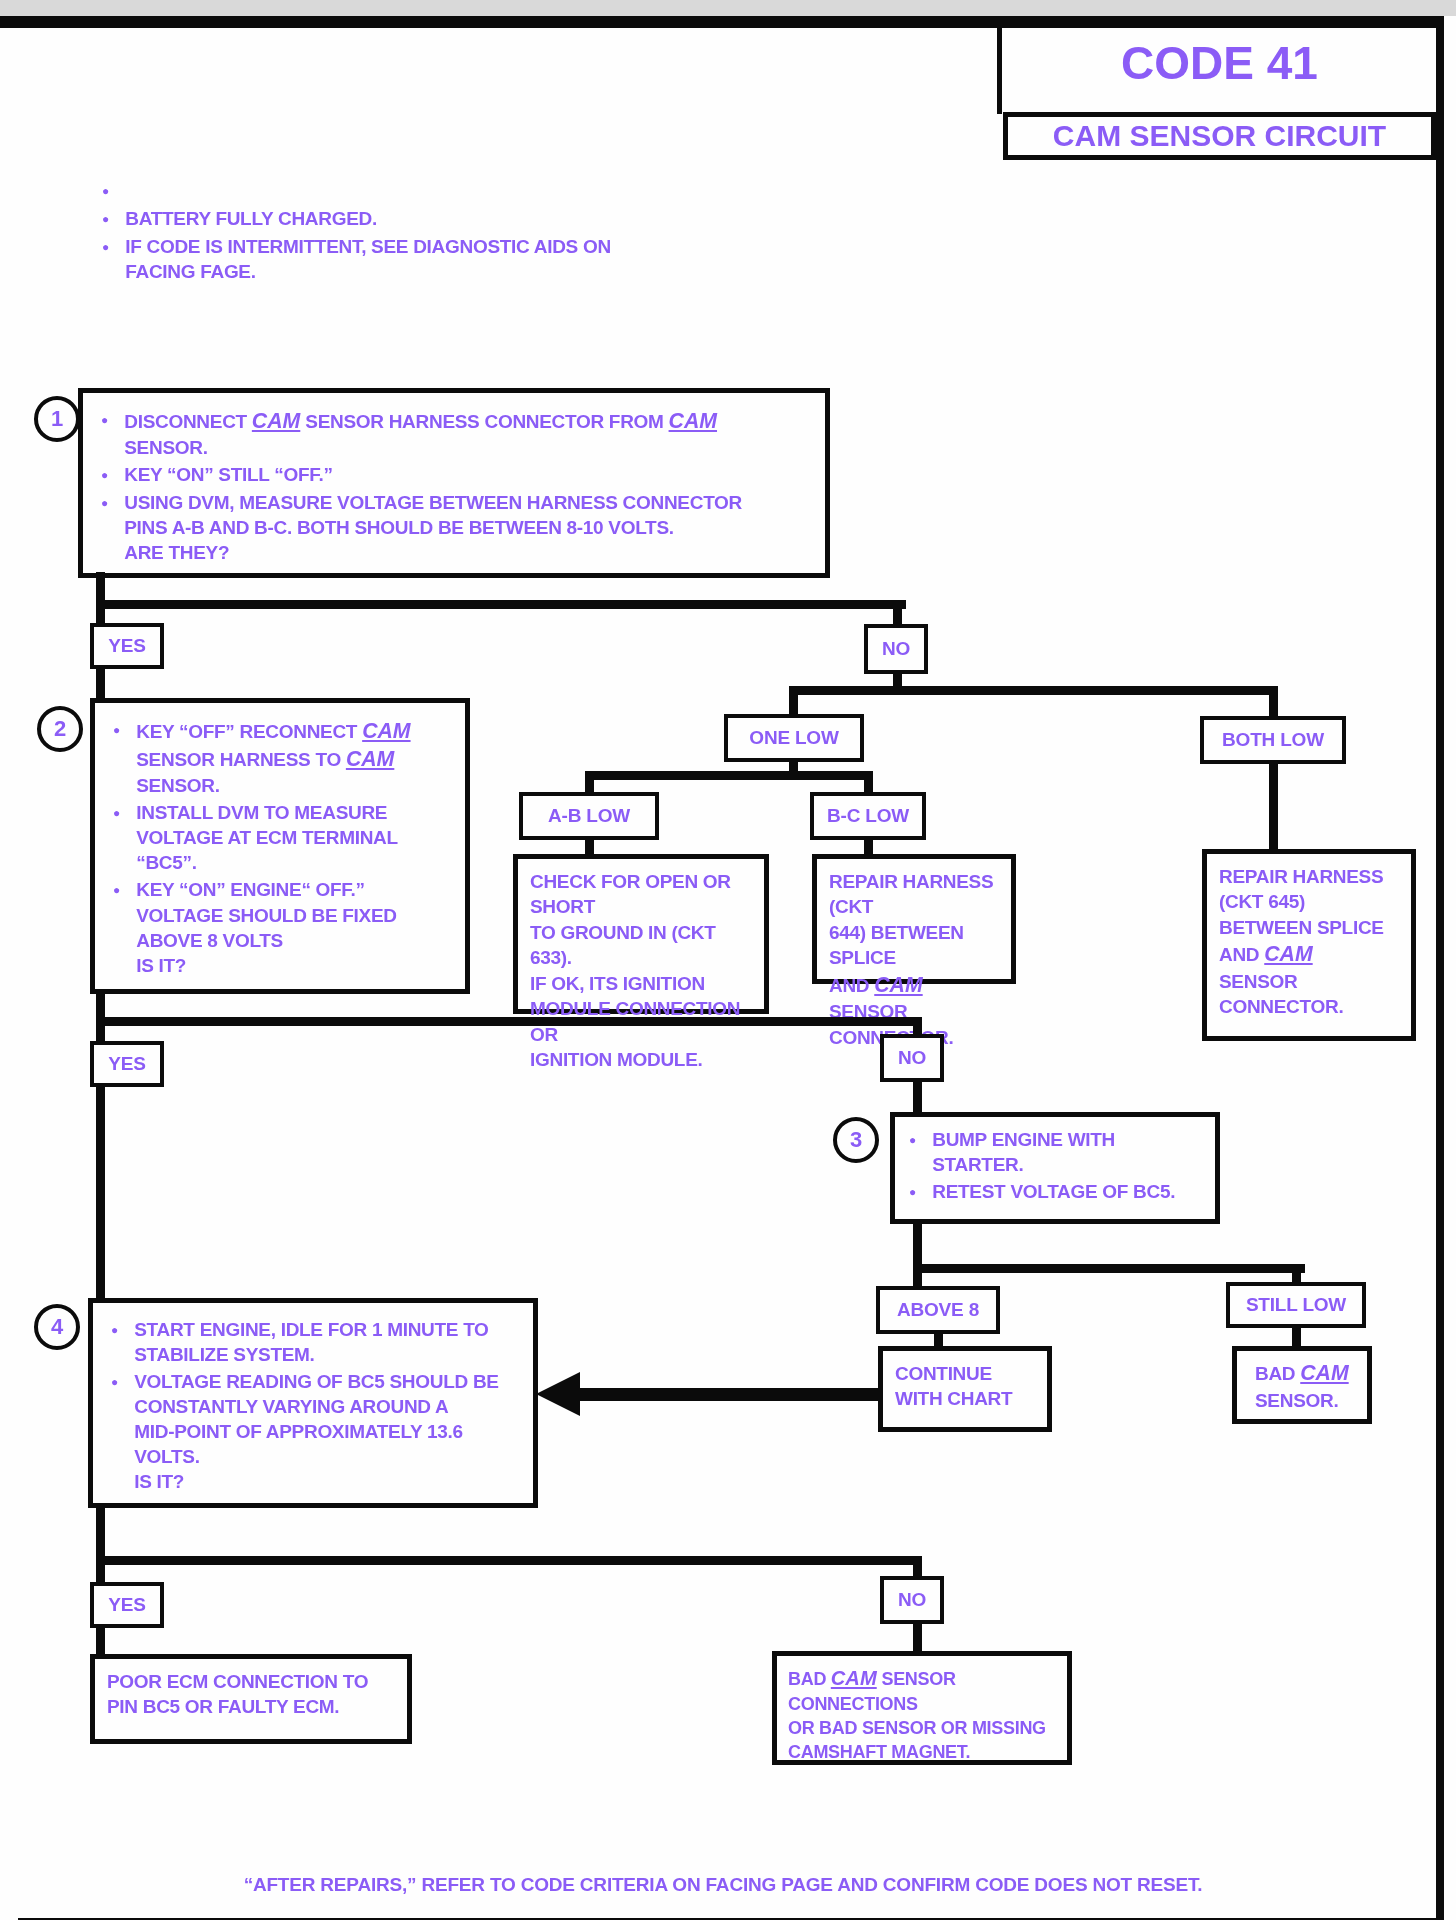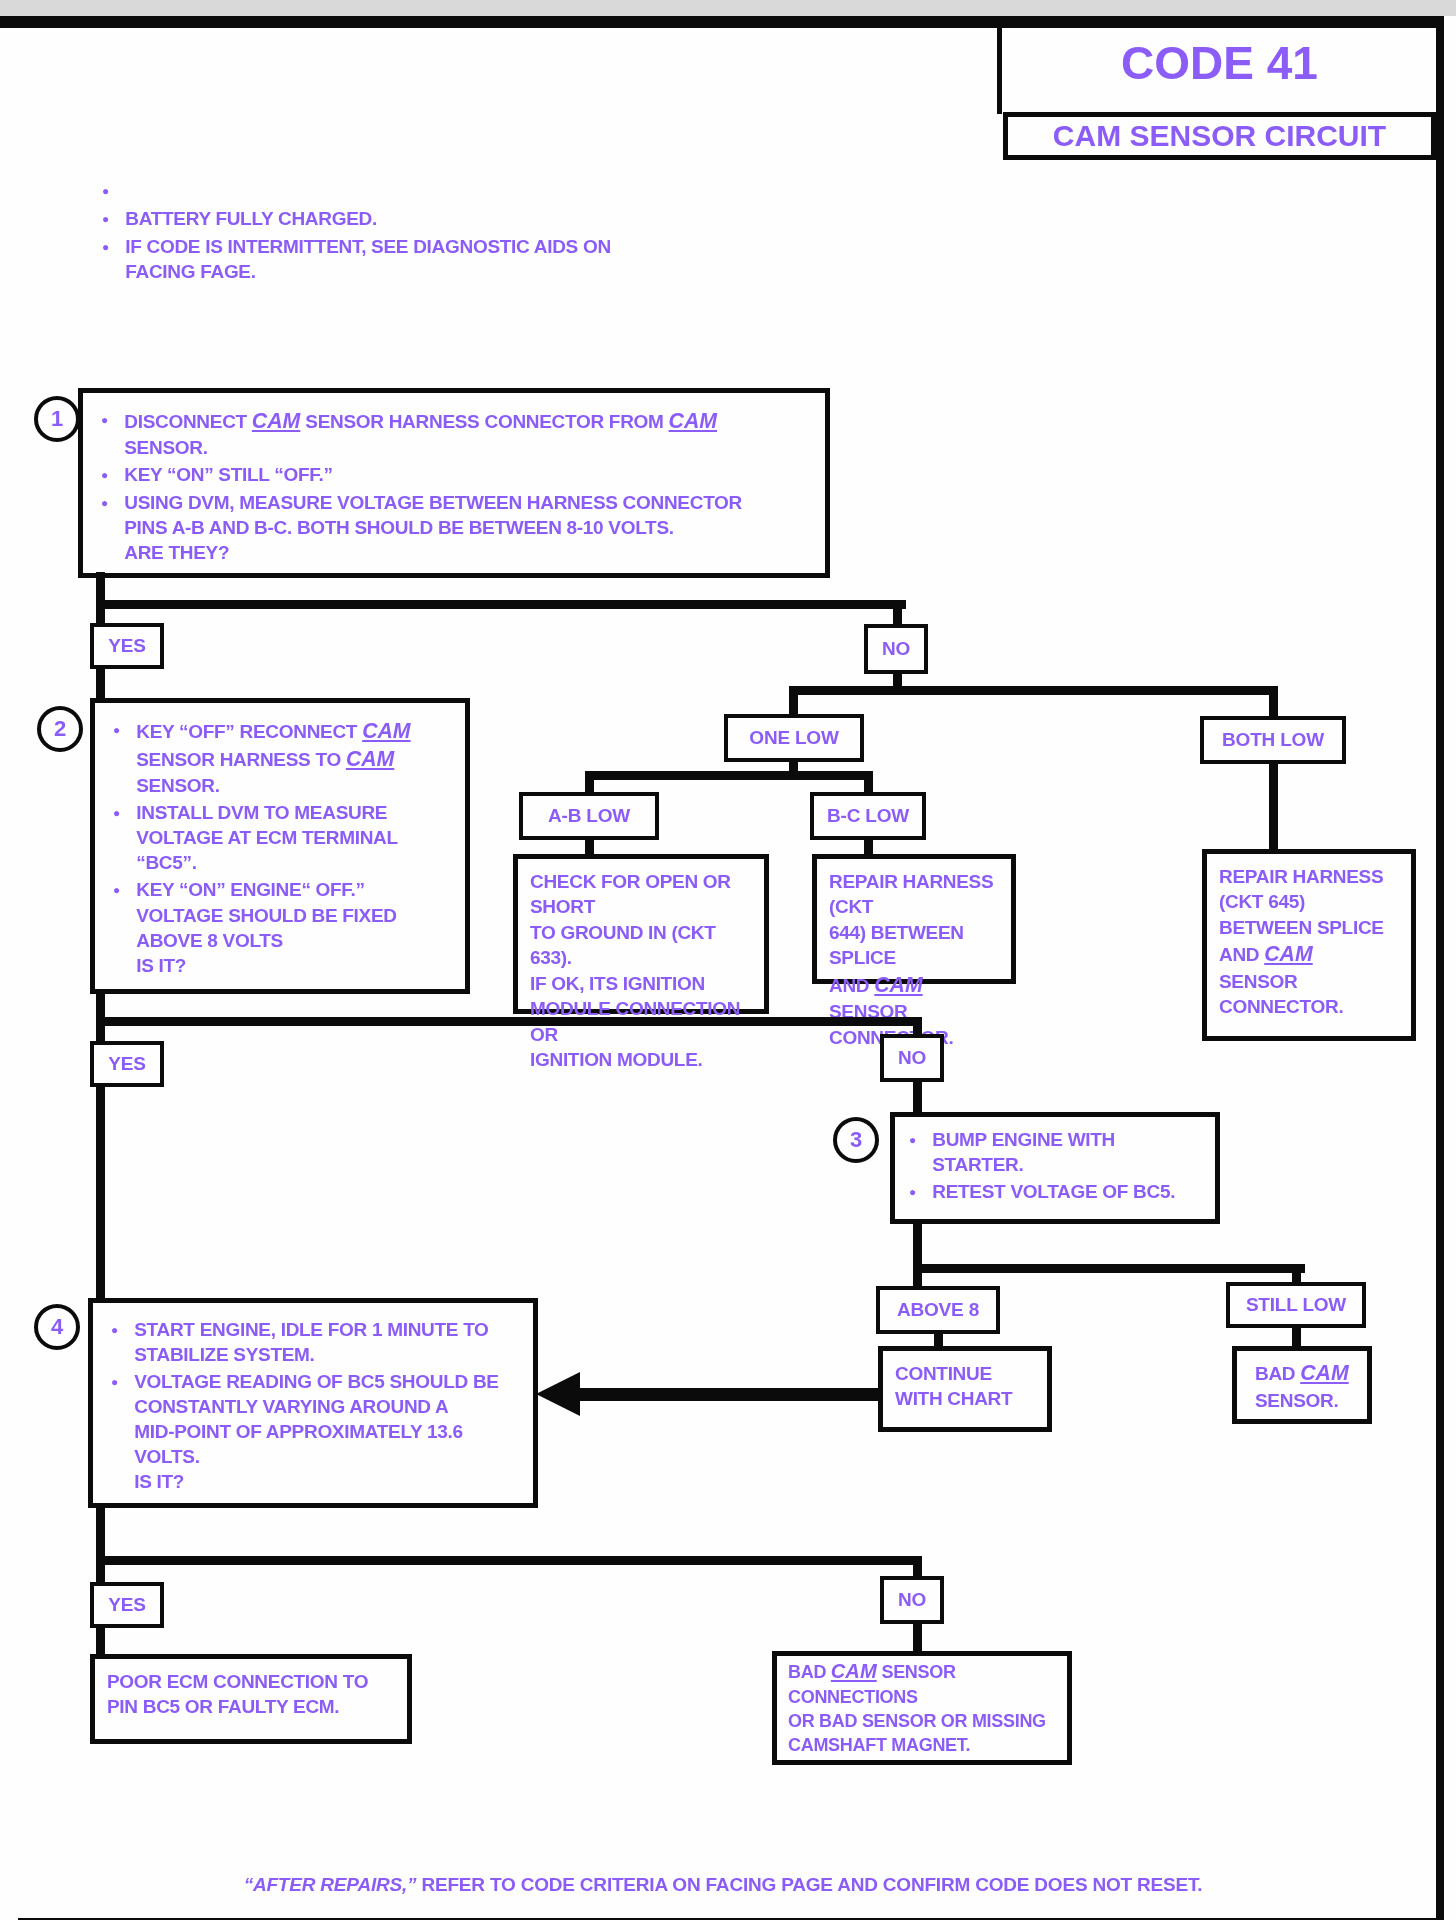--- a/index.html
+++ b/index.html
@@ -15,21 +15,21 @@
           font-size:19px; letter-spacing:-0.2px; }
   .circ { position:absolute; width:46px; height:46px; border:4px solid #0b0b0b; border-radius:50%;
           background:#fefefe; box-sizing:border-box; display:flex; align-items:center; justify-content:center;
           font-size:22px; }
   .pad  { padding:12px 18px 10px 18px; }
   .brow { display:flex; margin:2px 0; }
   .bdot { font-size:12px; line-height:26px; margin-right:16px; }
   .btxt { font-size:19px; line-height:1.32; white-space:pre-line; letter-spacing:-0.3px; }
   .rtxt { font-size:19px; line-height:1.34; white-space:pre-line; letter-spacing:-0.3px; padding:10px 12px; }
   .cam  { font-style:italic; text-decoration:underline; font-size:1.12em; letter-spacing:0; }
-  .ital { font-style:italic; }
+  .ital { }
   .title-code { position:absolute; left:1003px; top:20px; width:433px; text-align:center;
                 font-size:46px; letter-spacing:0; }
   .title-sub  { position:absolute; left:1003px; top:96px; width:433px; height:48px;
                 border:5px solid #0b0b0b; box-sizing:border-box; display:flex; align-items:center;
                 justify-content:center; font-size:30px; background:#fefefe; }
   .intro { position:absolute; left:102px; top:160px; width:600px; }
   .footer { position:absolute; left:40px; top:1858px; width:1366px; text-align:center;
             font-size:19px; letter-spacing:-0.2px; }
   .arrow-bar  { position:absolute; left:576px; top:1372px; width:302px; height:13px; background:#0b0b0b; }
   .arrow-head { position:absolute; left:536px; top:1356px; width:0; height:0;
@@ -245,20 +245,20 @@
   <div class="lbl" style="left:880px;top:1560px;width:64px;height:48px">NO</div>
 
   <div class="line" style="left:96px;top:1610px;width:9px;height:30px"></div>
   <div class="line" style="left:913px;top:1606px;width:9px;height:31px"></div>
 
   <div class="nbox" style="left:90px;top:1638px;width:322px;height:90px">
     <div class="rtxt">POOR ECM CONNECTION TO
 PIN BC5 OR FAULTY ECM.</div>
   </div>
   <div class="nbox" style="left:772px;top:1635px;width:300px;height:114px">
-    <div class="rtxt" style="font-size:18px;padding:2px 11px">BAD <span class="cam">CAM</span> SENSOR CONNECTIONS
+    <div class="rtxt" style="font-size:18px;padding:9px 11px">BAD <span class="cam">CAM</span> SENSOR CONNECTIONS
 OR BAD SENSOR OR MISSING
 CAMSHAFT  MAGNET.</div>
   </div>
 
   <div class="footer"><span class="ital">“AFTER REPAIRS,”</span> REFER TO CODE CRITERIA ON FACING PAGE AND CONFIRM CODE DOES NOT RESET.</div>
 
 </div>
 
 </body></html>

